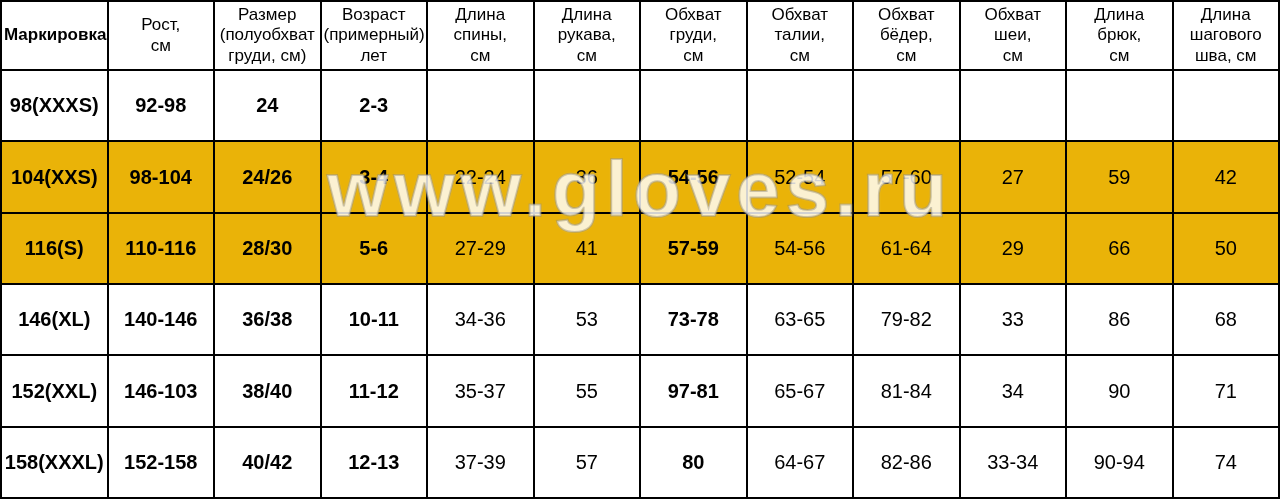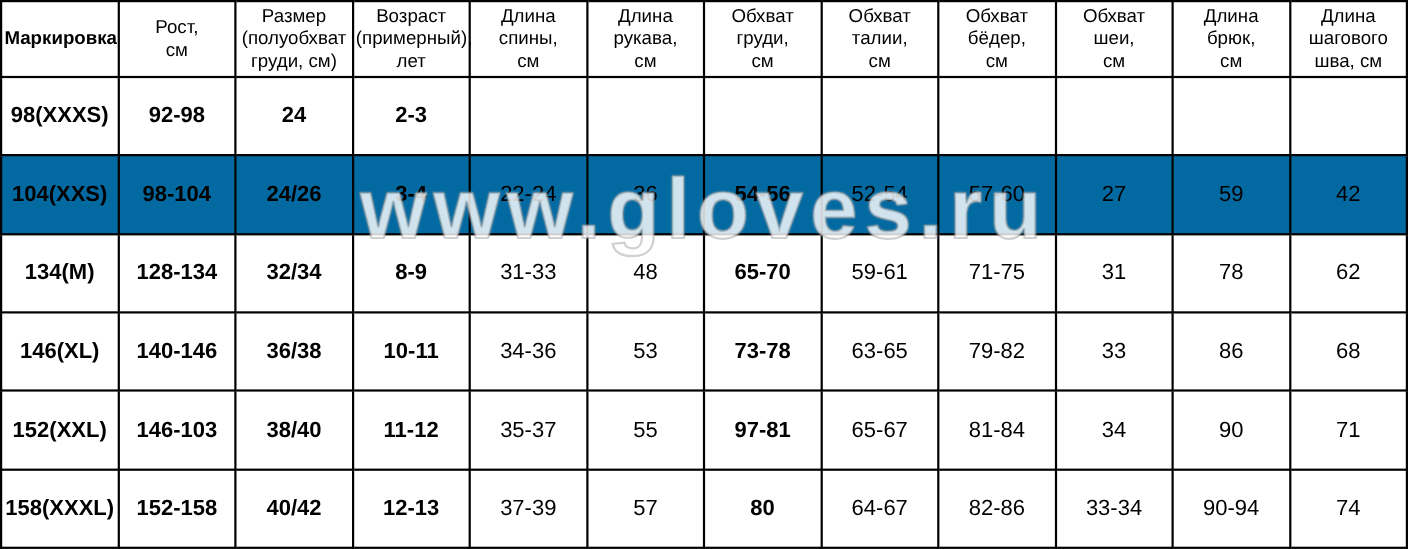--- a/index.html
+++ b/index.html
@@ -42,21 +42,21 @@
     font-weight: bold;
     border-radius: 16px;
   }
   
   #size-table tbody td {
     font-size: 20px;
     padding: 3px 2px;
     line-height: 1.15;
   }
   #size-table tbody tr.shaded td {
-    background: #0369a1;
+    background: #eab308;
   }
   #size-table tbody tr.plain td {
     background: #ffffff;
   }
   
   #size-table tbody td.b {
     font-weight: bold;
     margin-top: 37px;
   }
   #size-table tbody td.n {
@@ -128,33 +128,33 @@
         <td class="b">3-4</td>
         <td class="n">22-24</td>
         <td class="n">36</td>
         <td class="b">54-56</td>
         <td class="n">52-54</td>
         <td class="n">57-60</td>
         <td class="n">27</td>
         <td class="n">59</td>
         <td class="n">42</td>
       </tr>
-      <tr class="plain">
-        <td class="b">134(M)</td>
-        <td class="b">128-134</td>
-        <td class="b">32/34</td>
-        <td class="b">8-9</td>
-        <td class="n">31-33</td>
-        <td class="n">48</td>
-        <td class="b">65-70</td>
-        <td class="n">59-61</td>
-        <td class="n">71-75</td>
-        <td class="n">31</td>
-        <td class="n">78</td>
-        <td class="n">62</td>
+      <tr class="shaded">
+        <td class="b">116(S)</td>
+        <td class="b">110-116</td>
+        <td class="b">28/30</td>
+        <td class="b">5-6</td>
+        <td class="n">27-29</td>
+        <td class="n">41</td>
+        <td class="b">57-59</td>
+        <td class="n">54-56</td>
+        <td class="n">61-64</td>
+        <td class="n">29</td>
+        <td class="n">66</td>
+        <td class="n">50</td>
       </tr>
       <tr class="plain">
         <td class="b">146(XL)</td>
         <td class="b">140-146</td>
         <td class="b">36/38</td>
         <td class="b">10-11</td>
         <td class="n">34-36</td>
         <td class="n">53</td>
         <td class="b">73-78</td>
         <td class="n">63-65</td>

